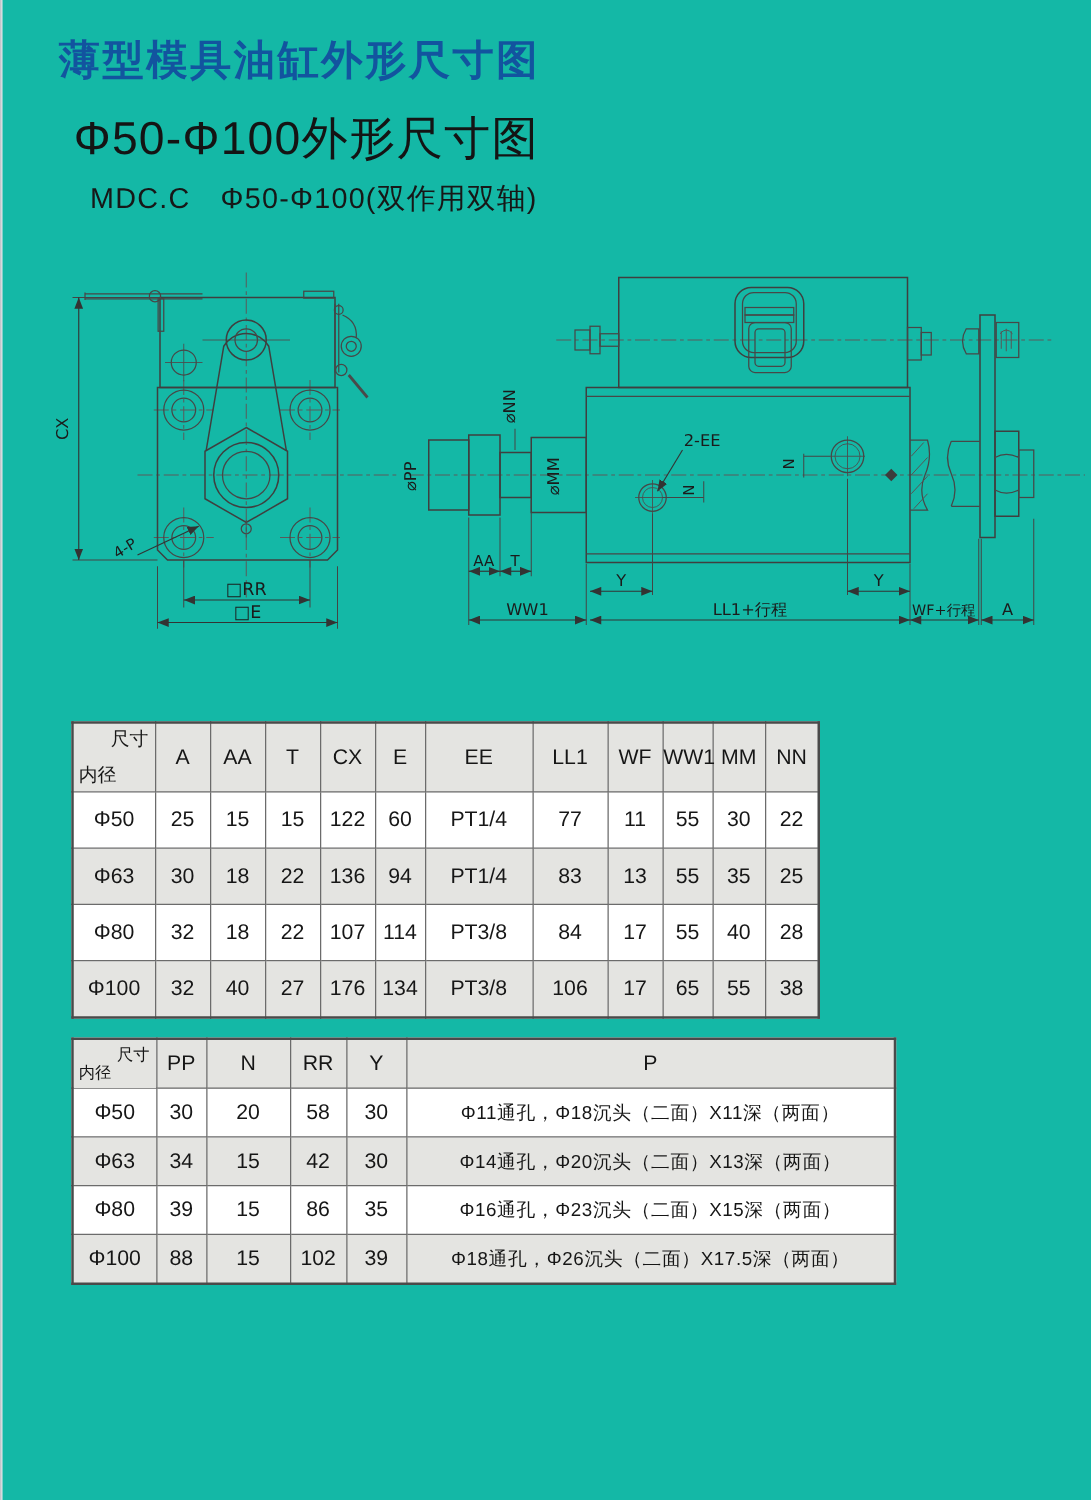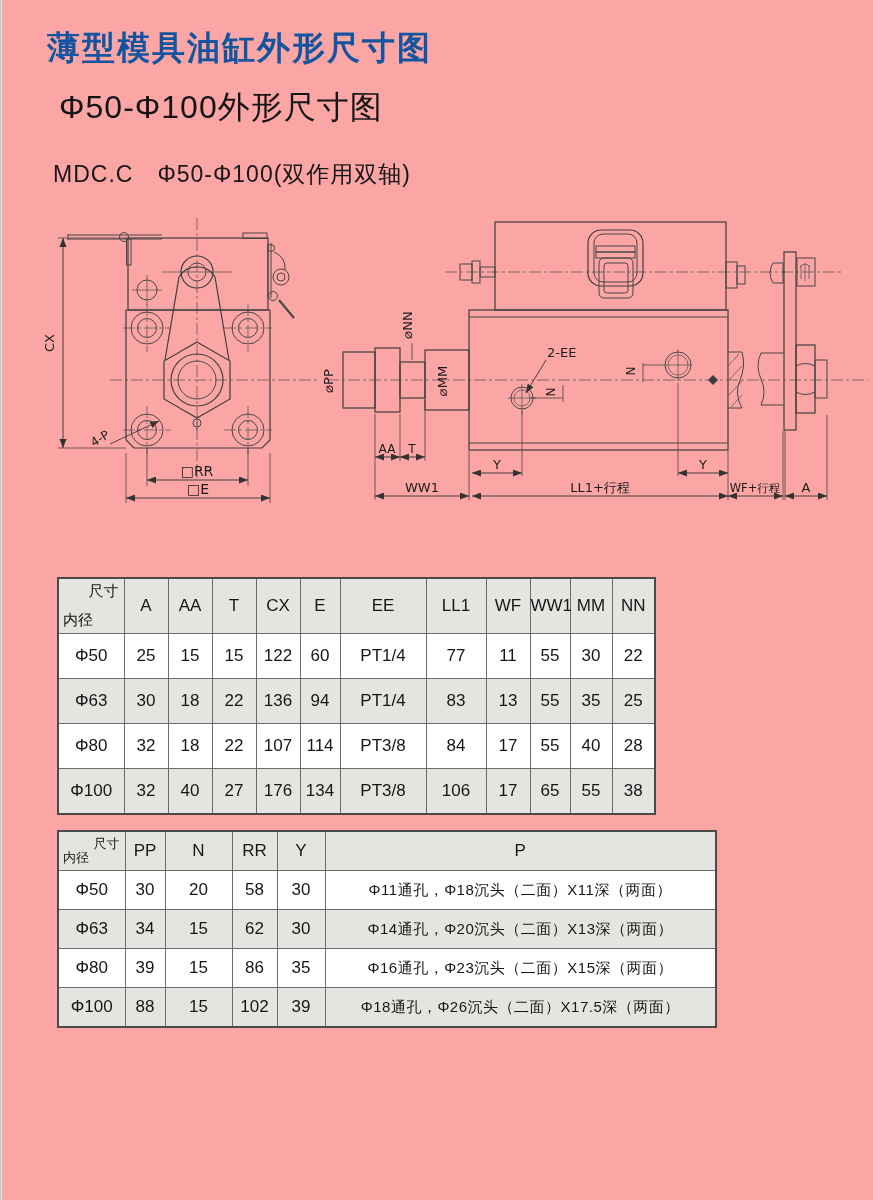--- a/index.html
+++ b/index.html
@@ -1,23 +1,23 @@
 <!DOCTYPE html>
 <html><head>
 <meta charset="utf-8">
 <style>
   html,body{margin:0;padding:0;background:#888;}
-  .page{position:relative;width:873px;height:1200px;background:#fca5a5;margin:0 auto;
+  .page{position:relative;width:873px;height:1200px;background:#14b8a6;margin:0 auto;
         font-family:"Liberation Sans","DejaVu Sans",sans-serif;overflow:hidden;}
   .page-edge{position:absolute;left:0;top:0;width:2px;height:100%;
         background:linear-gradient(to right,#b9bdc2,#e9ebee);}
   .title{position:absolute;left:47px;top:26px;font-size:33px;font-weight:bold;
         color:#12549f;letter-spacing:2px;}
-  .subtitle{position:absolute;left:59px;top:86px;font-size:32px;color:#141414;letter-spacing:1px;}
-  .model{position:absolute;left:53px;top:143px;font-size:23px;color:#171717;letter-spacing:1px;margin-top:16px;}
+  .subtitle{position:absolute;left:59px;top:86px;font-size:37px;color:#141414;letter-spacing:1px;}
+  .model{position:absolute;left:72px;top:143px;font-size:23px;color:#171717;letter-spacing:1px;}
   .drawing{position:absolute;}
   .d-left{left:40px;top:210px;width:290px;height:300px;}
   .d-right{left:325px;top:205px;width:545px;height:330px;}
 
   svg{display:block;overflow:visible;}
   .ln{fill:none;stroke:#3f3f3f;stroke-width:1.2;}
   .ln2{fill:none;stroke:#474747;stroke-width:1;}
   .cl{fill:none;stroke:#5a5a5a;stroke-width:0.8;stroke-dasharray:12 3 3 3;}
   .thin{fill:none;stroke:#4d4d4d;stroke-width:0.7;}
   .dim{fill:none;stroke:#333;stroke-width:0.9;}
@@ -388,21 +388,21 @@
       <td>30</td>
       <td>20</td>
       <td>58</td>
       <td>30</td>
       <td class="pcol">Φ11通孔，Φ18沉头（二面）X11深（两面）</td>
     </tr>
     <tr class="gray data">
       <td>Φ63</td>
       <td>34</td>
       <td>15</td>
-      <td>62</td>
+      <td>42</td>
       <td>30</td>
       <td class="pcol">Φ14通孔，Φ20沉头（二面）X13深（两面）</td>
     </tr>
     <tr class="white data">
       <td>Φ80</td>
       <td>39</td>
       <td>15</td>
       <td>86</td>
       <td>35</td>
       <td class="pcol">Φ16通孔，Φ23沉头（二面）X15深（两面）</td>

